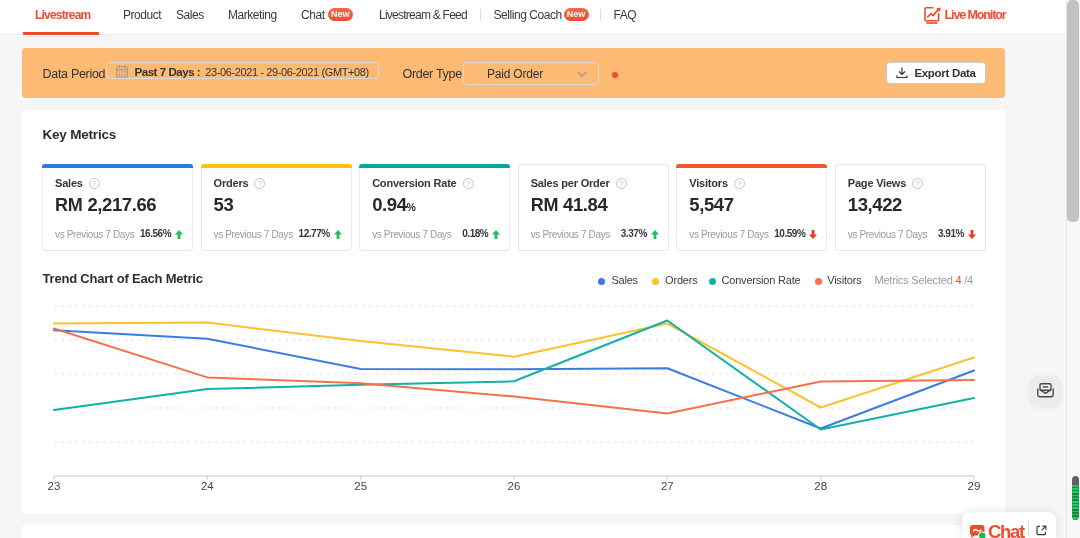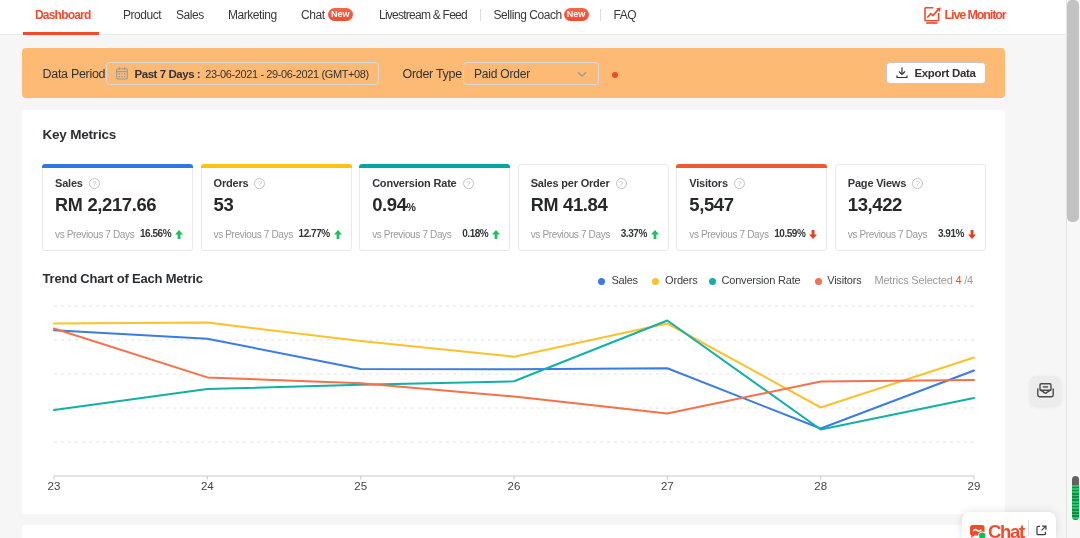--- a/index.html
+++ b/index.html
@@ -12,25 +12,25 @@
 .navitem { position:absolute; top:8px; font-size:12px; line-height:14px; letter-spacing:-0.45px; color:#37393b; white-space:nowrap; }
 .nav-active { color:#ee4d2d; font-weight:bold; letter-spacing:-0.8px; }
 #nav-underline { position:absolute; left:23px; top:32px; width:76px; height:3px; background:#ee4d2d; }
 .newbadge { position:absolute; top:7.5px; height:13px; border-radius:7px; background:linear-gradient(180deg,#f8654a,#ee4d2d); color:#fff; font-size:9px; font-weight:bold; line-height:13px; text-align:center; }
 .navdiv { position:absolute; top:9px; width:1px; height:12px; background:#ddd; }
 #livemon { position:absolute; left:944.5px; top:7.8px; font-size:12.5px; font-weight:bold; letter-spacing:-1.1px; color:#ee4d2d; }
 
 
 #filter { position:absolute; left:22px; top:48px; width:983px; height:50px; background:#fdba74; border-radius:4px; }
 #filter .lbl { position:absolute; top:19px; font-size:12.5px; letter-spacing:-0.3px; color:#333; }
-#datebox { position:absolute; left:83.5px; top:14px; width:273px; height:23px; border:1px solid #d9d9d9; border-radius:4px; display:flex; align-items:center; padding-left:9px; }
+#datebox { position:absolute; left:83.5px; top:14px; width:273px; height:17px; border:1px solid #d9d9d9; border-radius:4px; display:flex; align-items:flex-end; padding-left:9px; }
 #datebox { white-space:nowrap; }
 #datebox .b { font-size:11.5px; font-weight:bold; letter-spacing:-0.45px; margin-left:7px; }
 #datebox .r { font-size:11px; letter-spacing:-0.38px; margin-left:5px; color:#333; }
-#selectbox { position:absolute; left:441px; top:14px; width:136px; height:23px; border:1px solid #d9d9d9; border-radius:4px; display:flex; align-items:center; padding-left:10px; font-size:12px; letter-spacing:-0.2px; color:#333; }
+#selectbox { position:absolute; left:441px; top:14px; width:136px; height:23px; border:1px solid #d9d9d9; border-radius:4px; display:flex; align-items:center; padding-left:23px; font-size:12px; letter-spacing:-0.2px; color:#333; }
 #reddot { position:absolute; left:590px; top:23.5px; width:6px; height:6px; border-radius:50%; background:#ee4d2d; }
 #exportbtn { position:absolute; left:864px; top:14px; width:100px; height:21.5px; border:1px solid #c9c9c9; border-radius:4px; background:#fff; display:flex; align-items:center; justify-content:center; gap:6px; font-size:11.5px; font-weight:600; letter-spacing:-0.3px; color:#333; }
 
 
 #bigcard { position:absolute; left:22px; top:109.5px; width:983px; height:404px; background:#fff; border-radius:4px; }
 #keymetrics { position:absolute; left:20.5px; top:17.5px; font-size:13.5px; font-weight:bold; color:#2b2f33; letter-spacing:-0.2px; }
 #cards { position:absolute; left:20px; top:54px; width:944px; height:87.5px; display:flex; gap:7.4px; }
 .mcard { flex:1 1 0; position:relative; border:1px solid #e8e8e8; border-radius:3px; background:#fff; }
 .mcard .bar { position:absolute; left:-1px; top:-1px; right:-1px; height:4px; border-radius:3px 3px 0 0; }
 .mcard .tt { position:absolute; left:12px; top:12.5px; font-size:11px; font-weight:bold; letter-spacing:-0.2px; color:#33363a; display:flex; align-items:center; gap:6px; }
@@ -55,21 +55,21 @@
 #greenpill .body { width:100%; height:35px; background:repeating-linear-gradient(180deg,#27c563 0 1.6px,#0c8f43 1.6px 3.2px); }
 #bottomcard { position:absolute; left:22px; top:524.5px; width:983px; height:14px; background:#fff; border-radius:4px 4px 0 0; }
 #chatwidget { position:absolute; left:961.5px; top:511.5px; width:94px; height:27px; background:#fff; border-radius:8px 8px 0 0; box-shadow:0 0 10px rgba(0,0,0,0.12); }
 #chattext { position:absolute; left:26.5px; top:9.5px; font-size:18.5px; font-weight:bold; color:#ee4d2d; letter-spacing:-1.3px; }
 #chatdiv { position:absolute; left:66.5px; top:8px; width:1px; height:16px; background:#ddd; }
 </style>
 </head>
 <body>
 
 <div id="nav">
-  <span class="navitem nav-active" style="left:35px;">Dashboard</span>
+  <span class="navitem nav-active" style="left:35px;">Livestream</span>
   <span class="navitem" style="left:123px;">Product</span>
   <span class="navitem" style="left:176px;">Sales</span>
   <span class="navitem" style="left:228px;">Marketing</span>
   <span class="navitem" style="left:301px;">Chat</span>
   <span class="newbadge" style="left:328px; width:24.5px;">New</span>
   <span class="navitem" style="left:379px; letter-spacing:-0.75px;">Livestream &amp; Feed</span>
   <span class="navdiv" style="left:480px;"></span>
   <span class="navitem" style="left:493.5px;">Selling Coach</span>
   <span class="newbadge" style="left:563.5px; width:25px;">New</span>
   <span class="navdiv" style="left:600px;"></span>

